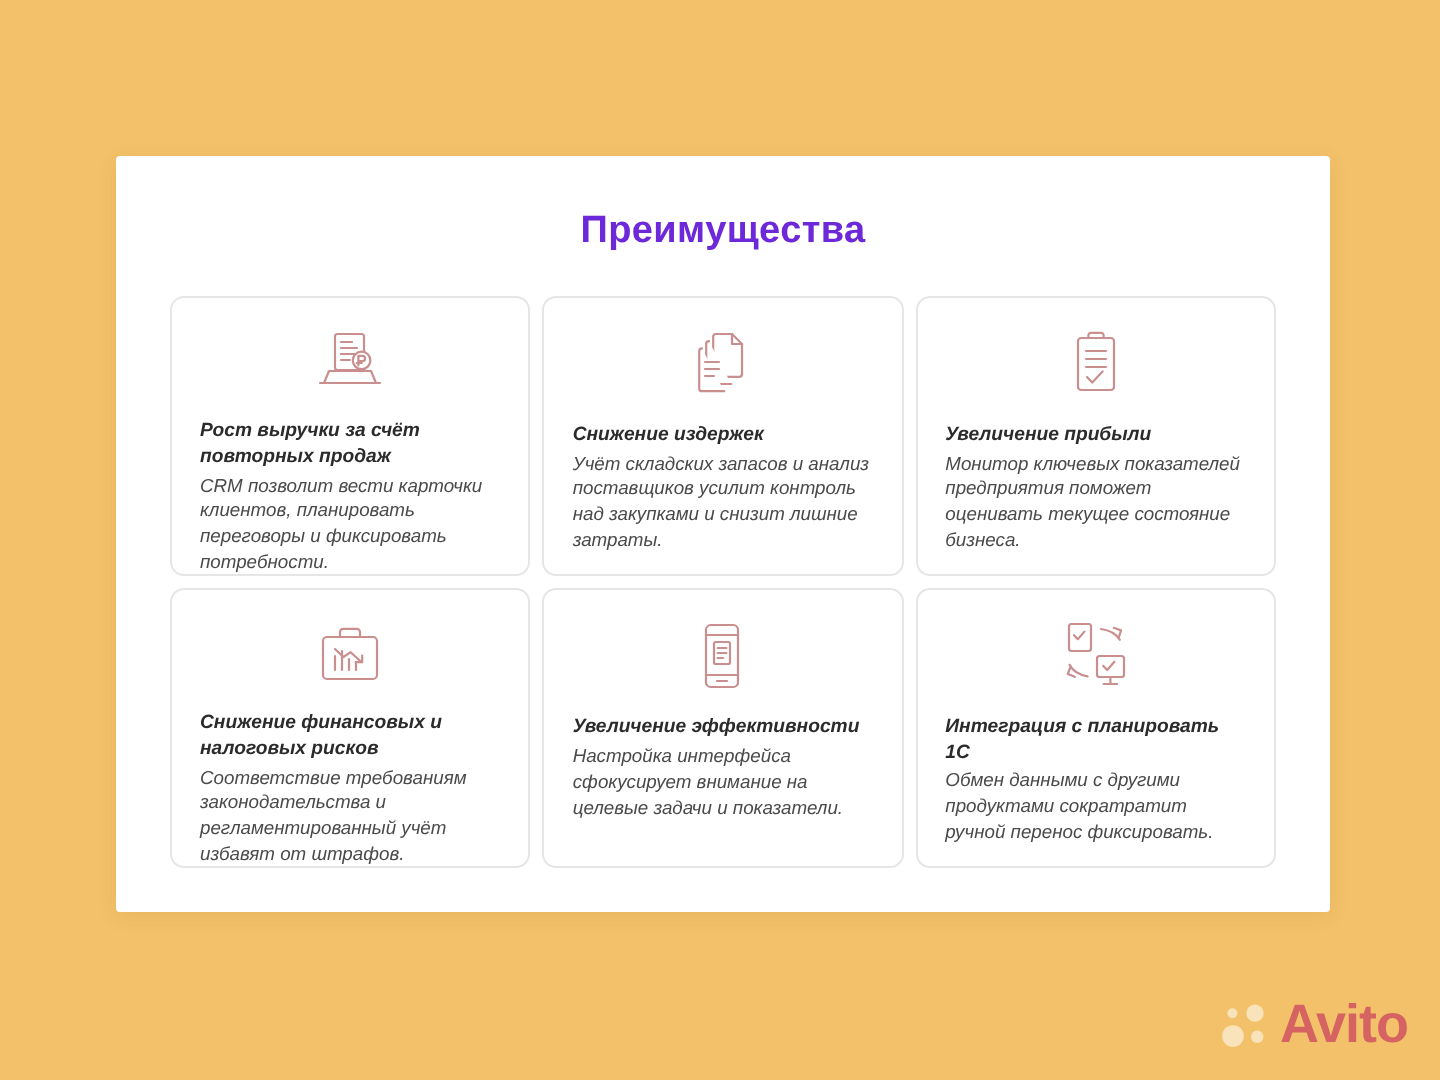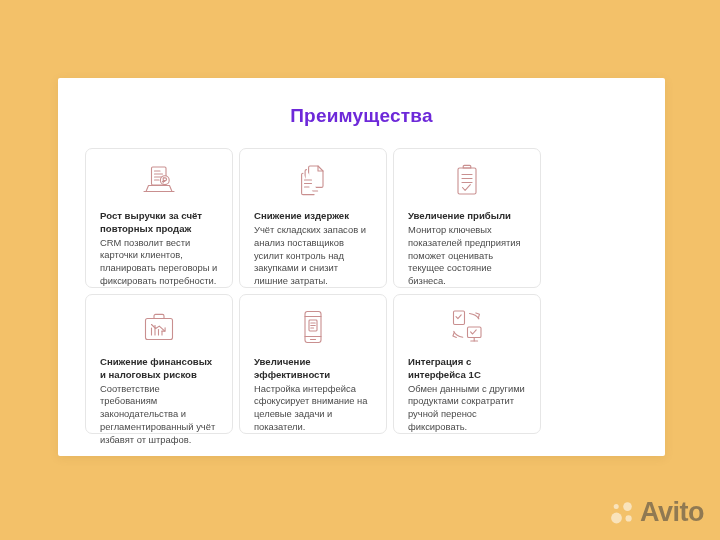--- a/index.html
+++ b/index.html
@@ -35,26 +35,27 @@
     color: #6d28d9;
     letter-spacing: 0.2px;
     padding-top: 27px;
   }
 
   
   .grid {
     position: absolute;
     left: 27px;
     top: 70px;
-    width: 456px;
+    width: 553px;
     display: grid;
     grid-template-columns: repeat(3, 1fr);
     grid-template-rows: repeat(2, 140px);
     column-gap: 6px;
     row-gap: 6px;
+    font-style: italic;
   }
 
   .card {
     background: #ffffff;
     border: 1px solid #e6e6e6;
     border-radius: 7px;
     padding: 12px 14px 10px 14px;
     display: flex;
     flex-direction: column;
     align-items: flex-start;
@@ -93,21 +94,21 @@
     bottom: 14px;
     display: flex;
     align-items: center;
     gap: 5px;
     opacity: 0.55;
   }
 
   .wm-text {
     font-size: 27px;
     font-weight: bold;
-    color: #404040;
+    color: #be185d;
     letter-spacing: -0.5px;
     line-height: 1;
   }
 </style>
 </head>
 <body style="background: rgb(243, 193, 105);">
 
 <div class="panel">
 
   <div class="panel-title">Преимущества</div>
@@ -205,21 +206,21 @@
           <rect x="20.5" y="20" width="13.5" height="10.5" rx="1.3"></rect>
           <path d="M23.6 24.9l2 2.1 3.6-4.1"></path>
           <line x1="27.2" y1="30.5" x2="27.2" y2="34"></line>
           <line x1="23.8" y1="34" x2="30.6" y2="34"></line>
           <path d="M22.5 6.5c4.6 0.6 7.8 2.7 9.4 5.4"></path>
           <path d="M28.9 5.9l3.6 1.3-1.2 3.8"></path>
           <path d="M15.8 30.2c-4.5-0.8-7.6-3-9-5.8"></path>
           <path d="M9.4 30.4l-3.5-1.4 1.4-3.7"></path>
         </svg>
       </div>
-      <div class="card-title">Интеграция с интерфейса 1С</div>
+      <div class="card-title">Интеграция с планировать 1С</div>
       <div class="card-desc">Обмен данными с другими продуктами сократратит ручной перенос фиксировать.</div>
     </div>
 
   </div>
 </div>
 
 <div class="watermark">
   <svg width="26" height="26" viewBox="0 0 26 26">
     <circle cx="7.5" cy="18" r="5.4" fill="#ffffff"></circle>
     <circle cx="18.5" cy="6.6" r="4.3" fill="#ffffff"></circle>

